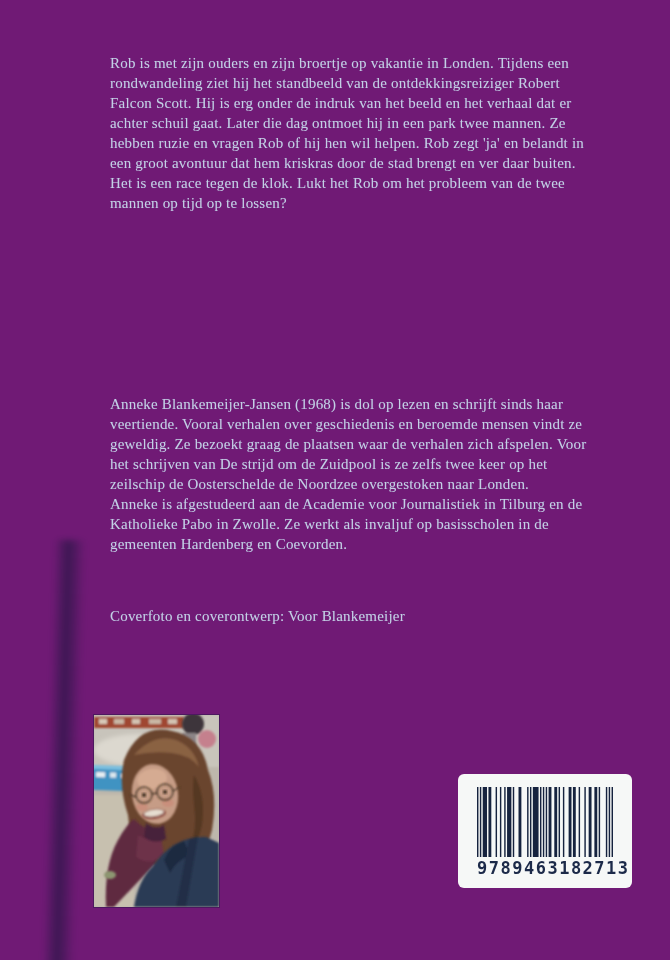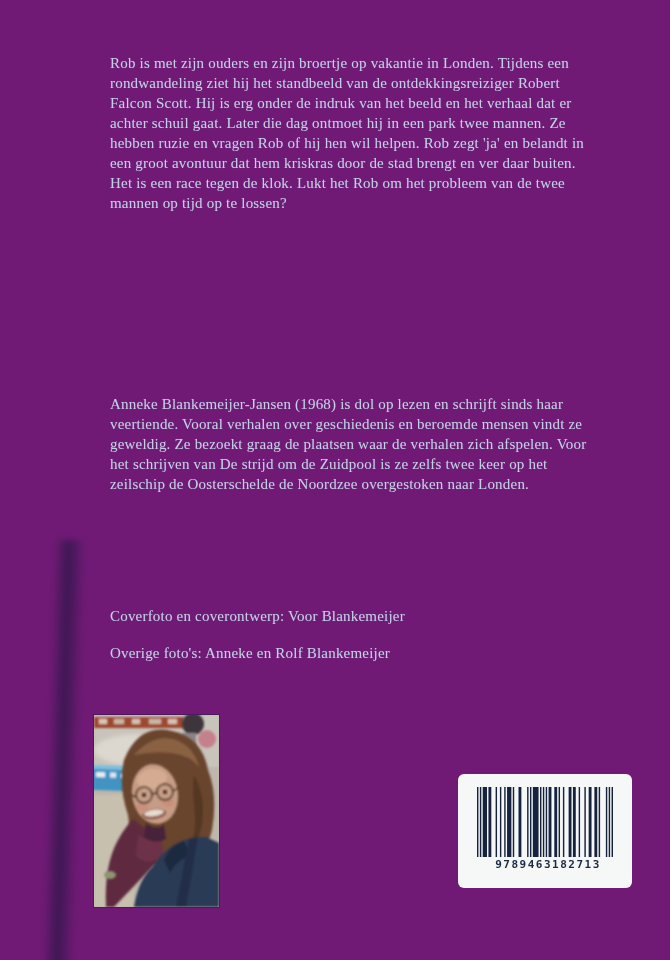--- a/index.html
+++ b/index.html
@@ -52,25 +52,24 @@
     border-radius:6px;
     box-sizing:border-box;
     padding:13px 19px 0 19px;
   }
   .barcode-bars{width:100%;height:70px;}
   .isbn{
     margin-top:1px;
     text-align:center;
     font-family:"DejaVu Sans Mono","Liberation Mono",monospace;
     font-weight:bold;
-    font-size:11px;
+    font-size:17px;
     letter-spacing:1.5px;
     color:#1c2a49;
     white-space:nowrap;
-    margin-left:6px;
   }
   .website{
     position:absolute;
     left:0;right:0;top:890px;
     box-sizing:border-box;
     padding-left:55px;
     text-align:center;
     font-family:"Liberation Sans","DejaVu Sans",sans-serif;
     font-size:12.5px;
     letter-spacing:.4px;
@@ -90,24 +89,26 @@
 een groot avontuur dat hem kriskras door de stad brengt en ver daar buiten.
 Het is een race tegen de klok. Lukt het Rob om het probleem van de twee
 mannen op tijd op te lossen?</p>
 
   <p class="para bio">Anneke Blankemeijer-Jansen (1968) is dol op lezen en schrijft sinds haar
 veertiende. Vooral verhalen over geschiedenis en beroemde mensen vindt ze
 geweldig. Ze bezoekt graag de plaatsen waar de verhalen zich afspelen. Voor
 het schrijven van De strijd om de Zuidpool is ze zelfs twee keer op het
 zeilschip de Oosterschelde de Noordzee overgestoken naar Londen.</p>
 
+  <p class="para education">Anneke is afgestudeerd aan de Academie voor Journalistiek in Tilburg en de
+Katholieke Pabo in Zwolle. Ze werkt als invaljuf op basisscholen in de
+gemeenten Hardenberg en Coevorden.</p>
 
   <p class="para credit1">Coverfoto en coverontwerp: Voor Blankemeijer</p>
 
-  <p class="para credit2">Overige foto's: Anneke en Rolf Blankemeijer</p>
 
   <div class="crease"></div>
 
   <div class="photo">
     <svg viewBox="0 0 125 192" preserveAspectRatio="none">
       <defs>
         <filter id="soft" x="-20%" y="-20%" width="140%" height="140%">
             <feGaussianBlur stdDeviation="1.3"></feGaussianBlur>
           </filter>
         <filter id="softer" x="-20%" y="-20%" width="140%" height="140%">

